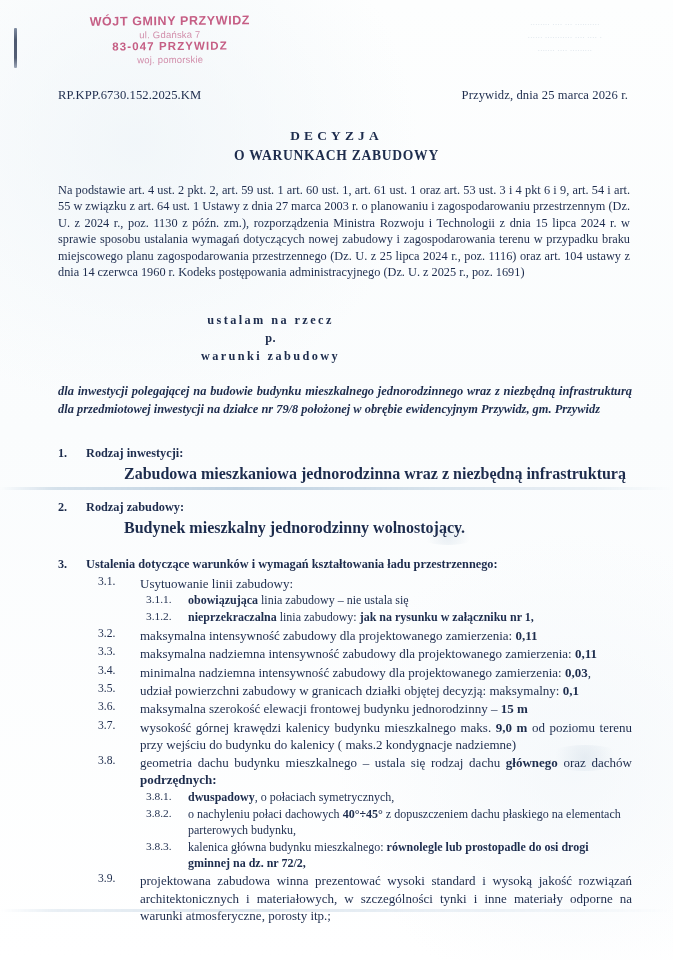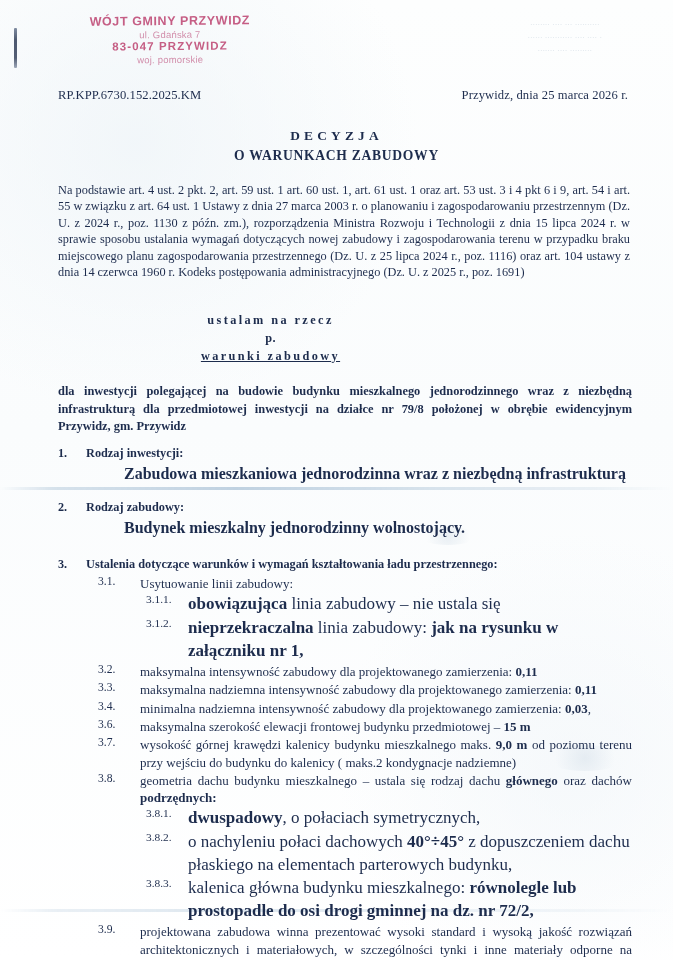--- a/index.html
+++ b/index.html
@@ -161,33 +161,34 @@
     left: 0;
     top: 312px;
     width: 541px;
     text-align: center;
     font-weight: bold;
     font-size: 12.3px;
     line-height: 1.45;
   }
   .award .l1 { letter-spacing: 2.4px; }
   .award .l2 { letter-spacing: .4px; }
-  .award .l3 { letter-spacing: 2.4px; text-decoration: underline; }
+  .award .l3 { letter-spacing: 2.4px; }
 
   
   .lead {
     position: absolute;
     left: 58px;
     top: 383px;
     width: 574px;
     font-size: 12.4px;
     font-weight: bold;
     line-height: 1.42;
     text-align: justify;
     text-justify: inter-word;
+    font-style: italic;
   }
 
   
   .list {
     position: absolute;
     left: 58px;
     top: 446px;
     width: 574px;
     font-size: 12.2px;
   }
@@ -229,21 +230,21 @@
   
   .lvl3 { margin-bottom: 1px; }
   .lvl3 > .num {
     width: 42px;
     margin-left: 88px;
     font-weight: normal;
     font-size: 11.4px;
   }
   .lvl3 > .body {
     font-weight: normal;
-    font-size: 17px;
+    font-size: 12px;
     line-height: 1.33;
   }
 
   b, .b { font-weight: bold; }
   .gap-md { height: 17px; }
   .gap-lg { height: 20px; }
 </style>
 </head>
 <body>
 
@@ -334,24 +335,28 @@
     <div class="item lvl2">
       <div class="num">3.3.</div>
       <div class="body nojust"><span>maksymalna nadziemna intensywność zabudowy dla projektowanego zamierzenia: </span><b>0,11</b></div>
     </div>
 
     <div class="item lvl2">
       <div class="num">3.4.</div>
       <div class="body nojust"><span>minimalna nadziemna intensywność zabudowy dla projektowanego zamierzenia: </span><b>0,03</b><span>,</span></div>
     </div>
 
+    <div class="item lvl2">
+      <div class="num">3.5.</div>
+      <div class="body nojust"><span>udział powierzchni zabudowy w granicach działki objętej decyzją: maksymalny: </span><b>0,1</b></div>
+    </div>
 
     <div class="item lvl2">
       <div class="num">3.6.</div>
-      <div class="body nojust"><span>maksymalna szerokość elewacji frontowej budynku przedmiotowej – </span><b>15 m</b></div>
+      <div class="body nojust"><span>maksymalna szerokość elewacji frontowej budynku jednorodzinny – </span><b>15 m</b></div>
     </div>
 
     <div class="item lvl2">
       <div class="num">3.7.</div>
       <div class="body"><span>wysokość górnej krawędzi kalenicy budynku mieszkalnego maks. </span><b>9,0 m</b><span> od poziomu terenu przy wejściu do budynku do kalenicy ( maks.2 kondygnacje nadziemne)</span></div>
     </div>
 
     <div class="item lvl2">
       <div class="num">3.8.</div>
       <div class="body"><span>geometria dachu budynku mieszkalnego – ustala się rodzaj dachu </span><b>głównego</b><span> oraz dachów </span><b>podrzędnych:</b></div>

